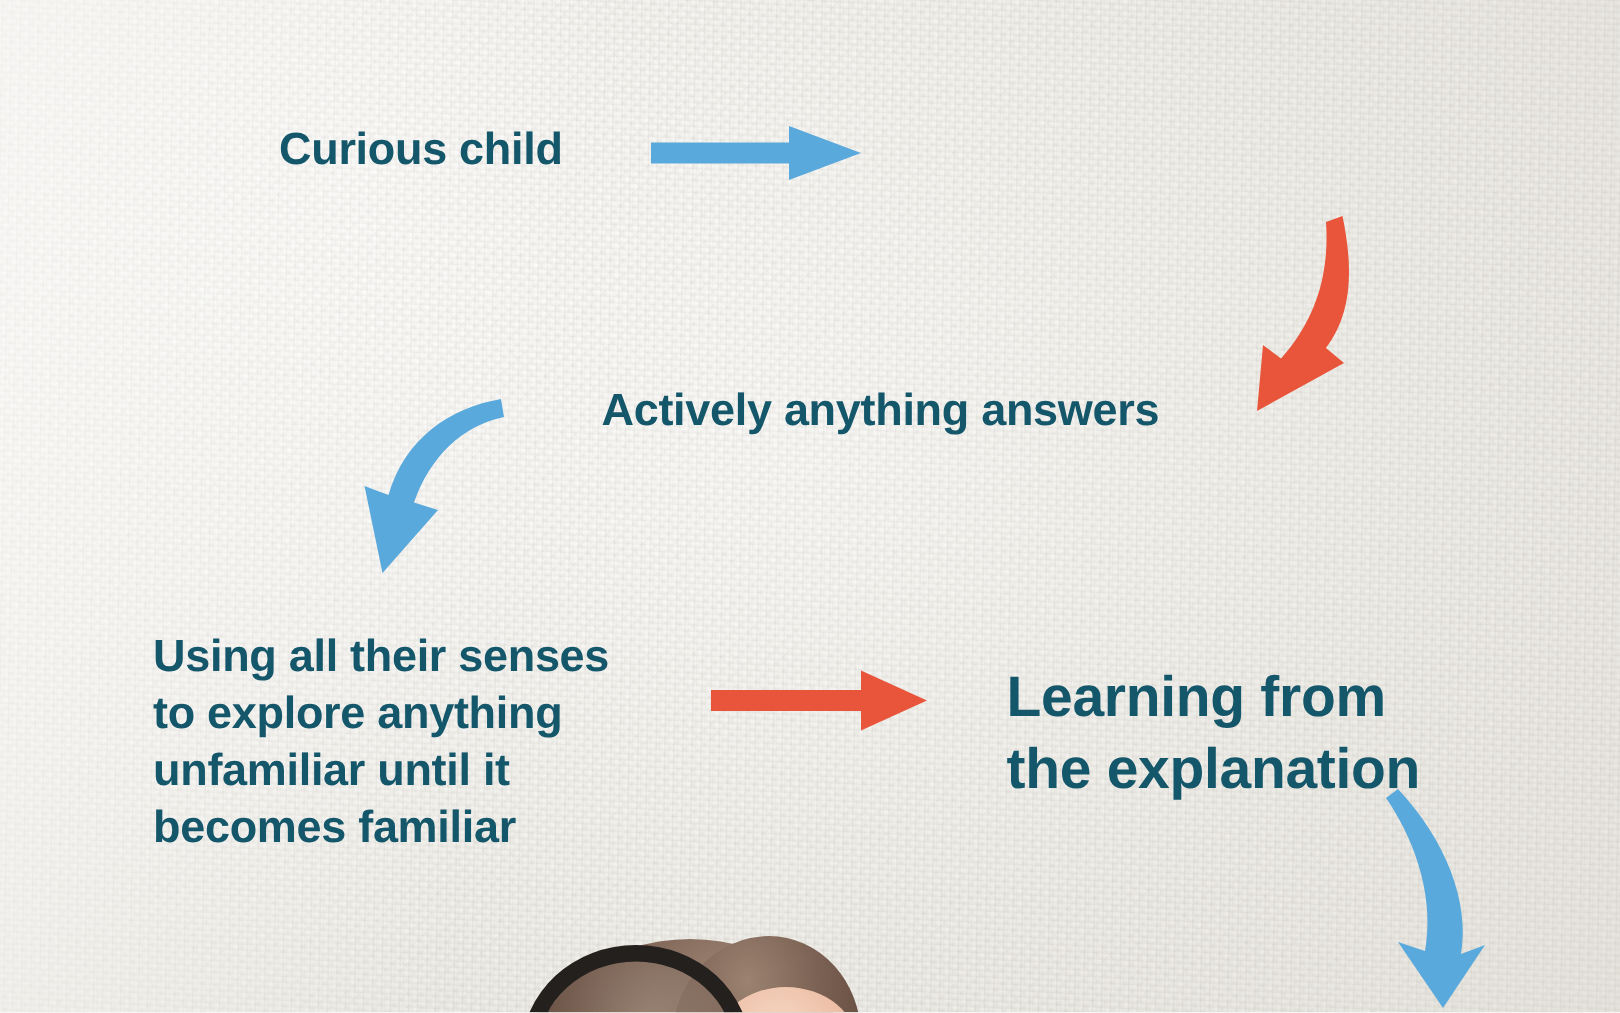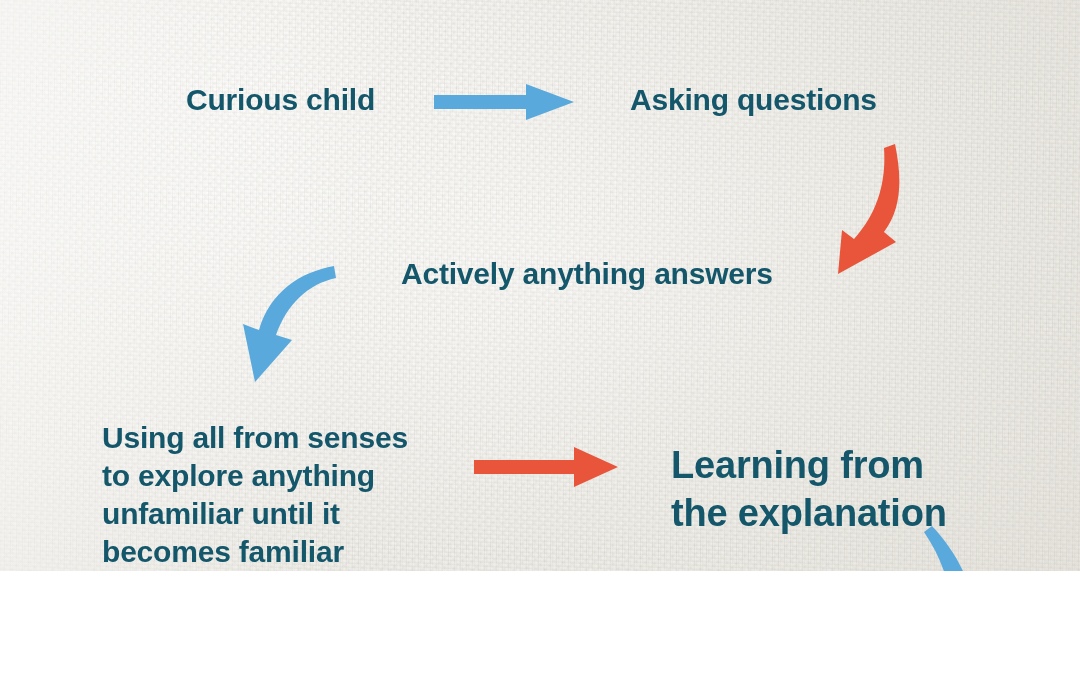--- a/index.html
+++ b/index.html
@@ -4,21 +4,21 @@
 <title>Curiosity Cycle Infographic</title>
 <style>
   html, body {
     margin: 0;
     padding: 0;
     background: #ffffff;
   }
   #canvas {
     position: relative;
     width: 1080px;
-    height: 571px;
+    height: 675px;
     overflow: hidden;
     background-color: #f5f4f1;
     font-family: "Liberation Sans", sans-serif;
   }
   
   .paper-texture {
     position: absolute;
     inset: 0;
     pointer-events: none;
     background-color: #f4f3f0;
@@ -138,25 +138,24 @@
 
 <div id="canvas">
 
   <div class="paper-texture"></div>
   <div class="vignette"></div>
 
   <div class="flow-layer">
 
     <div class="node-text" id="label-curious-child">Curious child</div>
 
-    <div class="node-text" id="label-asking-questions">Asking questions</div>
 
     <div class="node-text" id="label-actively-seeking">Actively anything answers</div>
 
-    <div class="node-text" id="label-using-senses">Using all from senses
+    <div class="node-text" id="label-using-senses">Using all their senses
 to explore anything
 unfamiliar until it
 becomes familiar</div>
 
     <div class="node-text" id="label-learning-from">Learning from
 the explanation</div>
 
     <svg class="arrow" id="arrow-straight-blue" viewBox="0 0 150 40">
       <path d="M6,13 L98,13 L98,2 L146,20 L98,38 L98,27 L6,27 Z" fill="#5aa9dc"></path>
     </svg>

